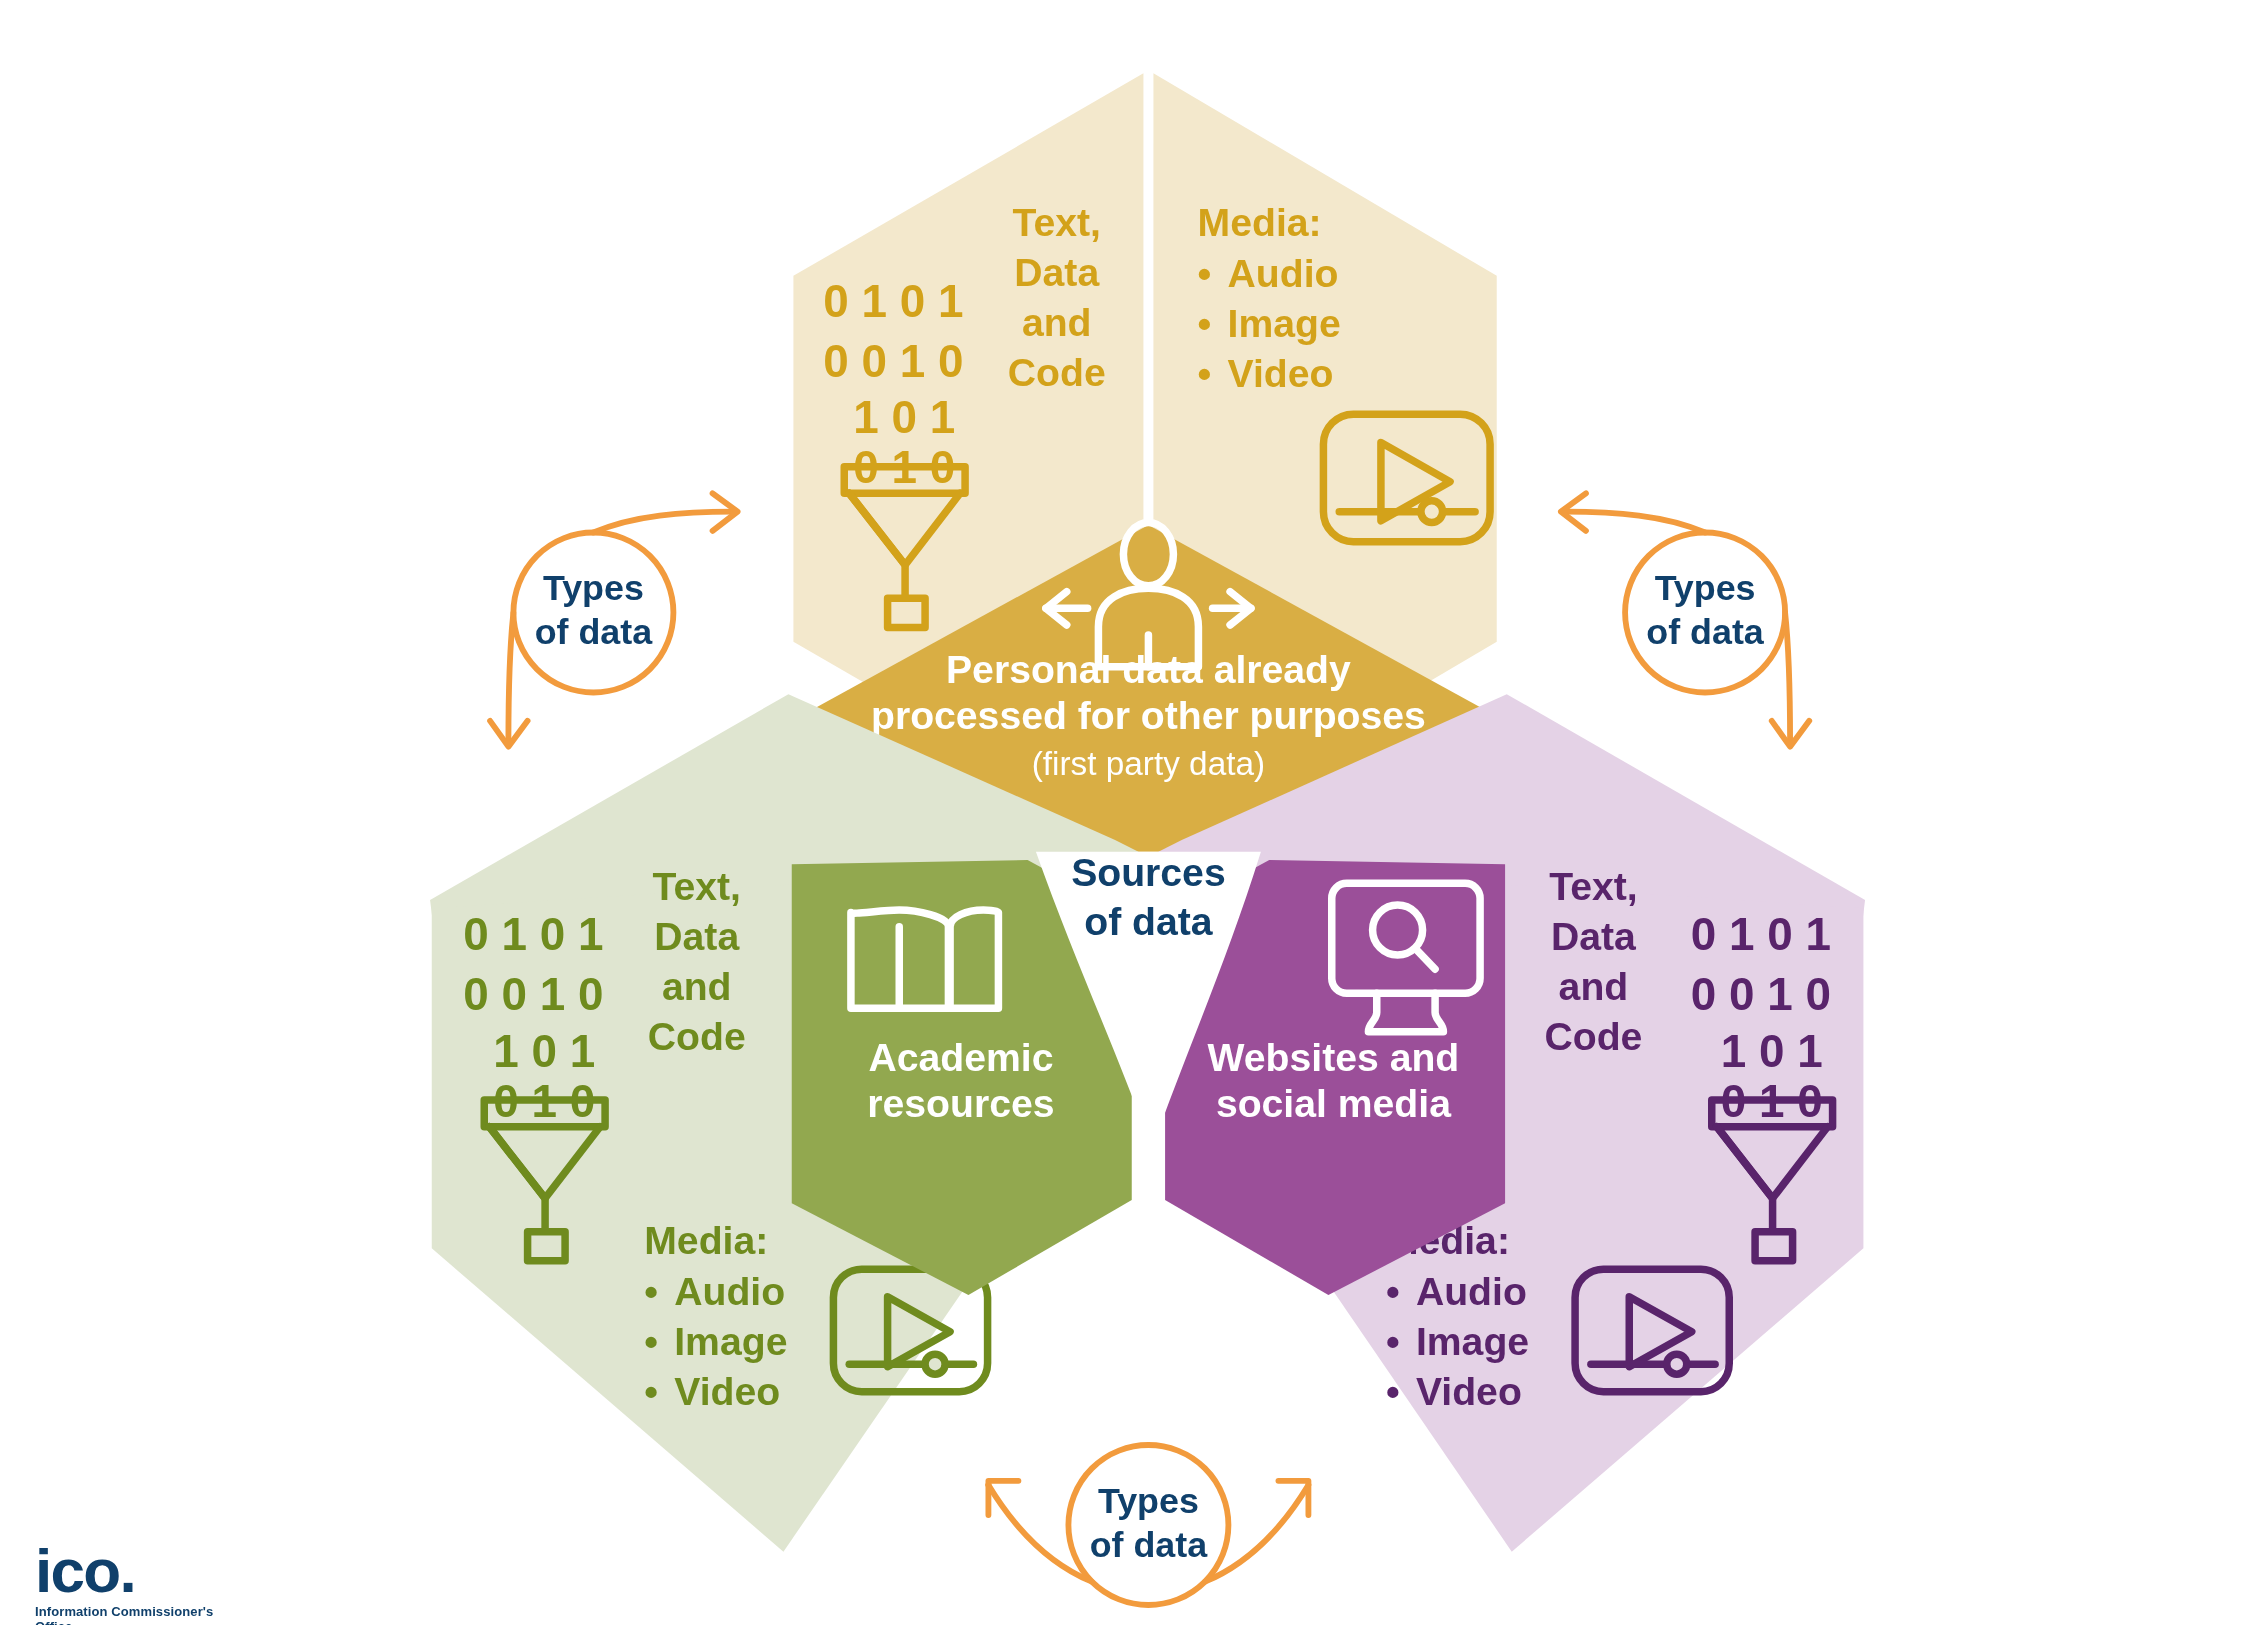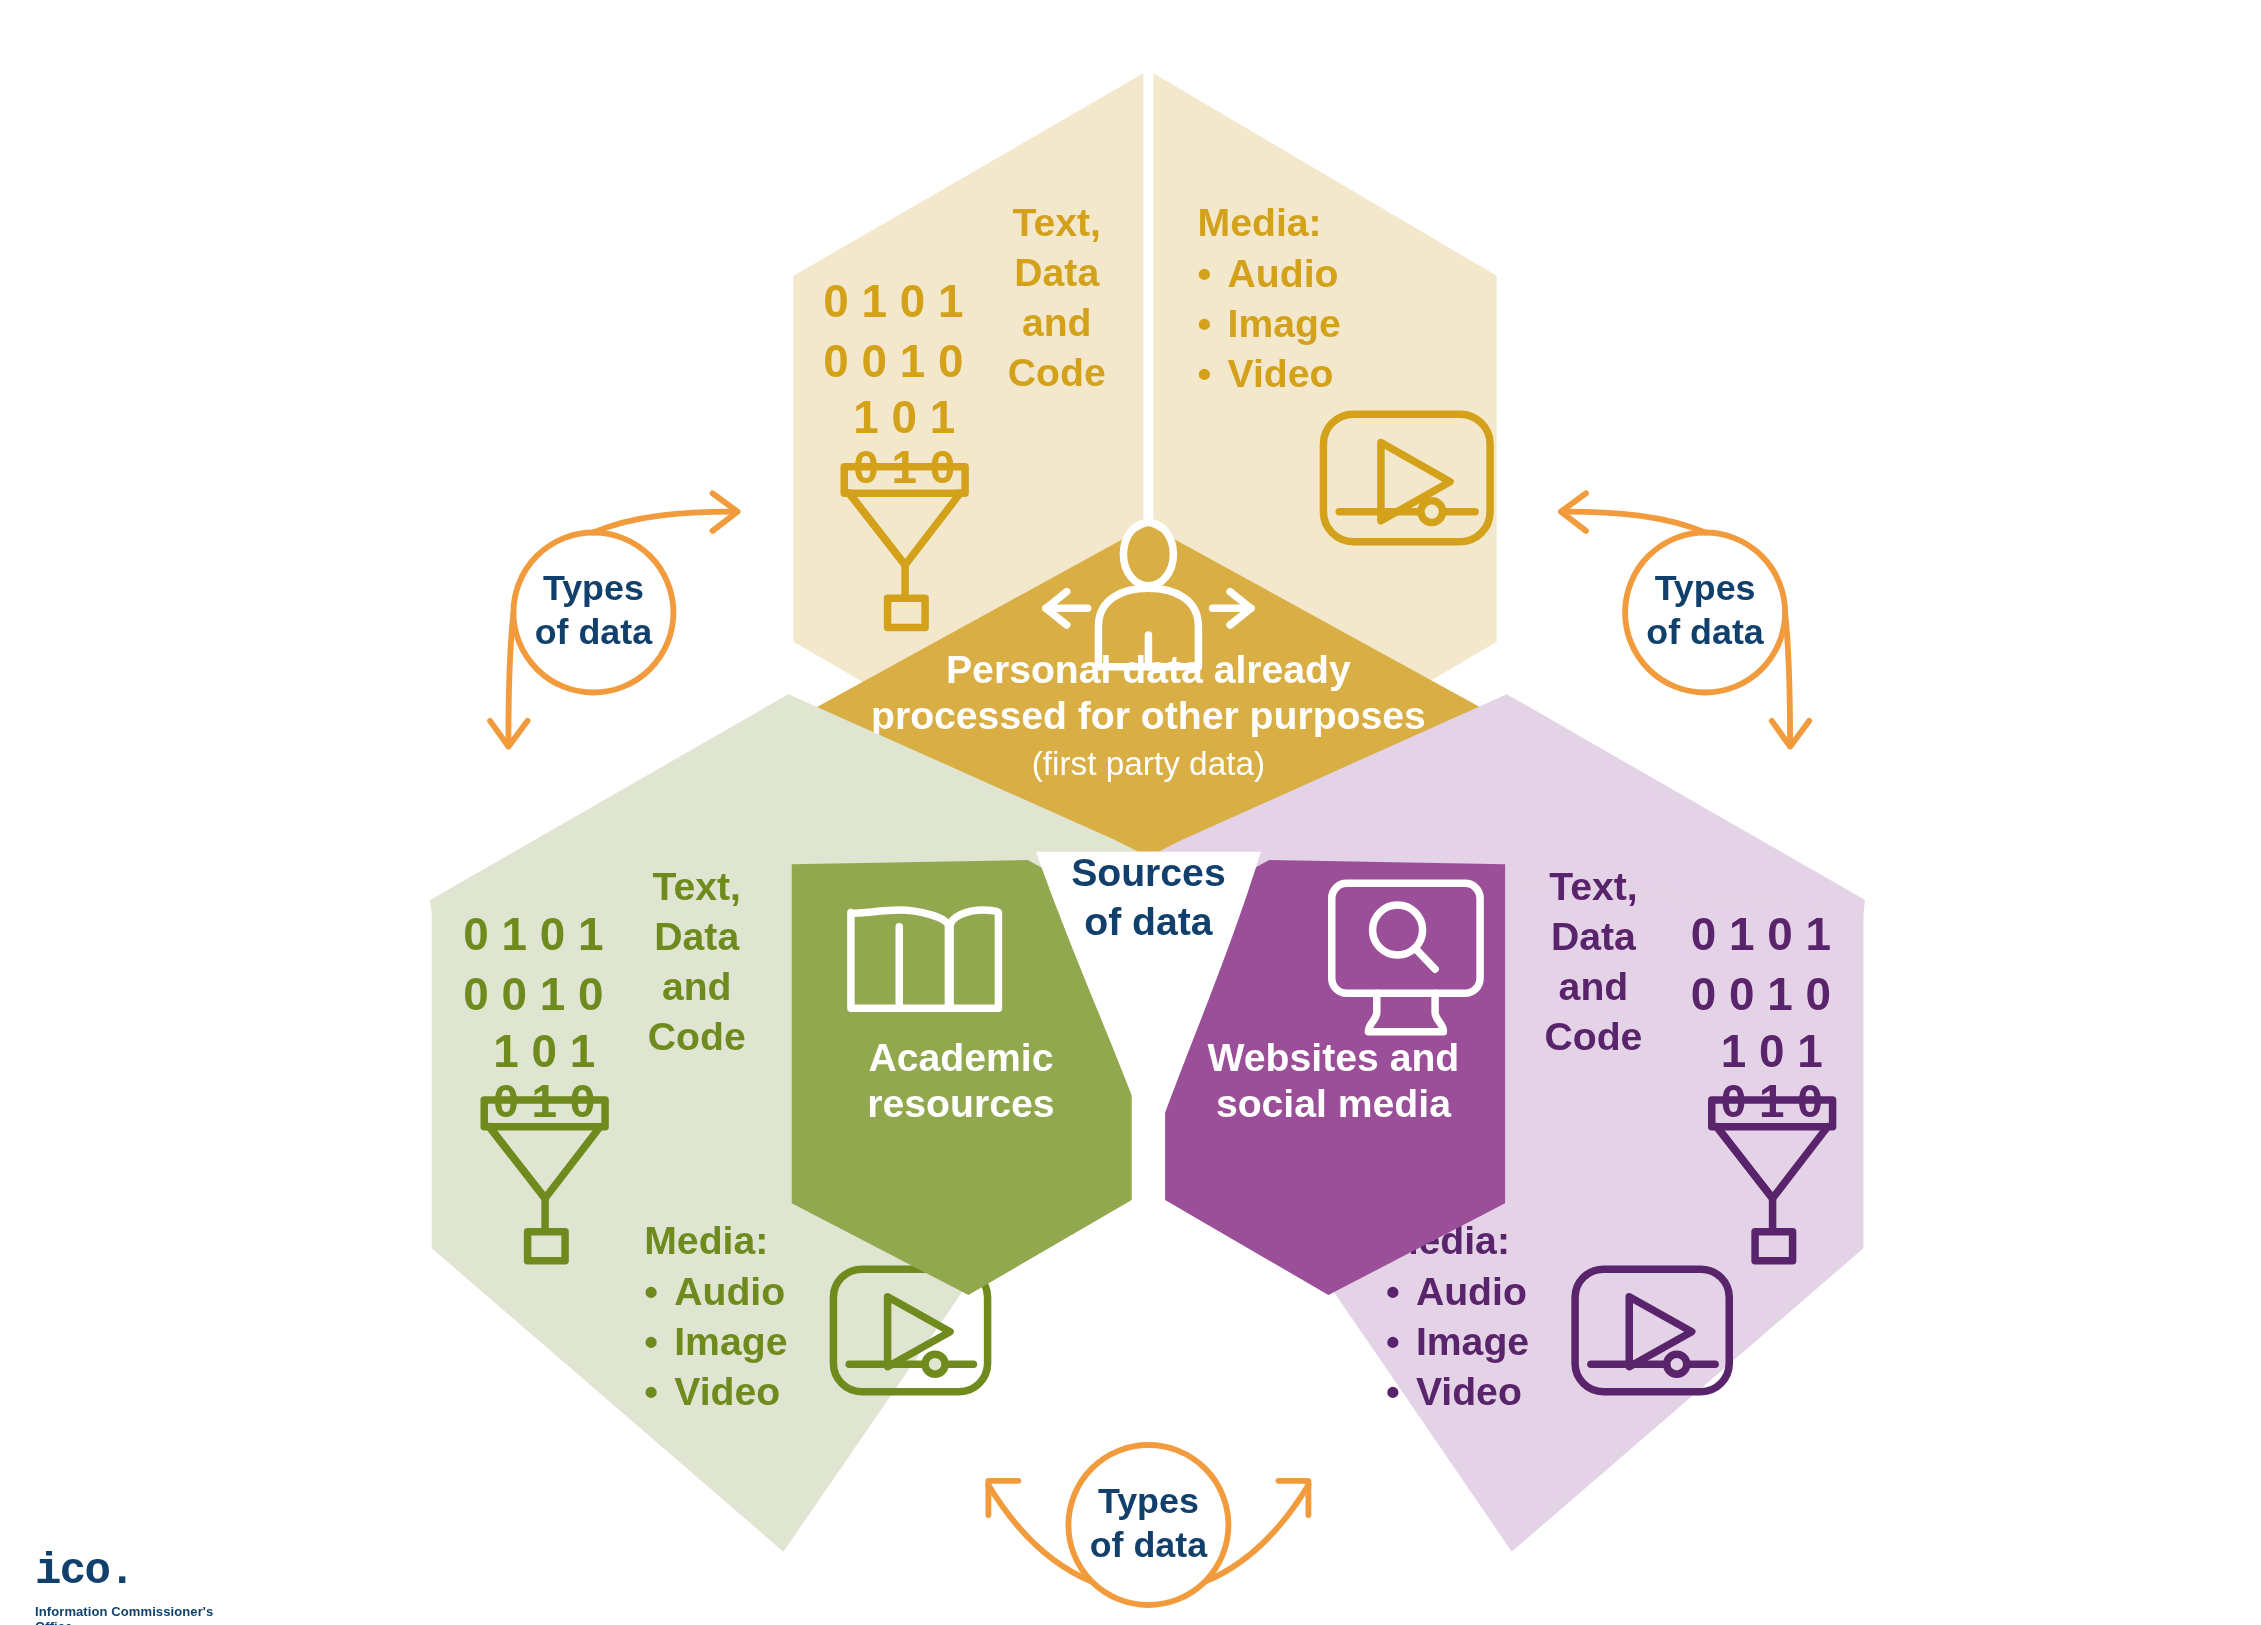--- a/index.html
+++ b/index.html
@@ -26,23 +26,23 @@
     height: 1625px;
   }
   .logo-wrap {
     position: absolute;
     left: 35px;
     top: 1540px;
     width: 217px;
     height: 80px;
   }
   .logo-mark {
-    font-family: Liberation Mono, monospace;
+    font-family: Liberation Sans, sans-serif;
     font-weight: bold;
-    font-size: 44px;
+    font-size: 62px;
     line-height: 62px;
     color: #10406B;
     letter-spacing: -1.7px;
   }
   .logo-sub {
     font-family: "Liberation Sans", sans-serif;
     font-weight: bold;
     font-size: 13px;
     line-height: 15px;
     color: #10406B;

